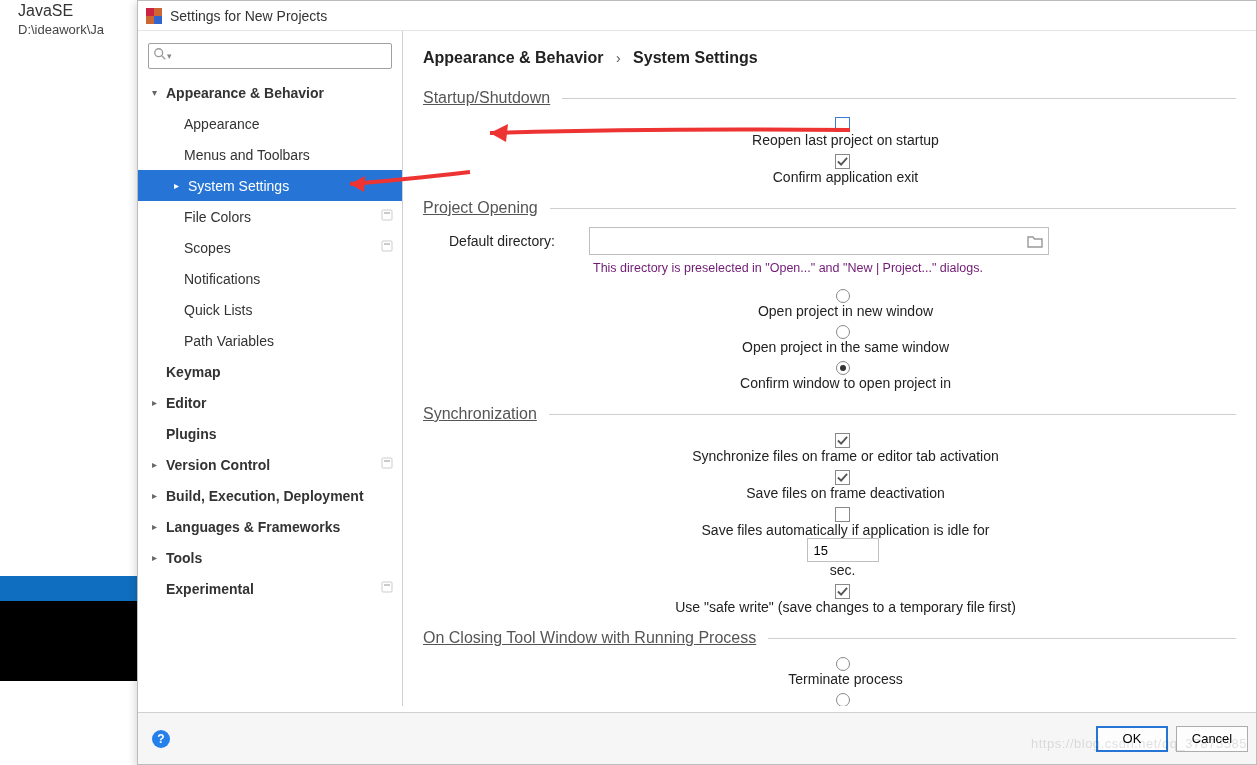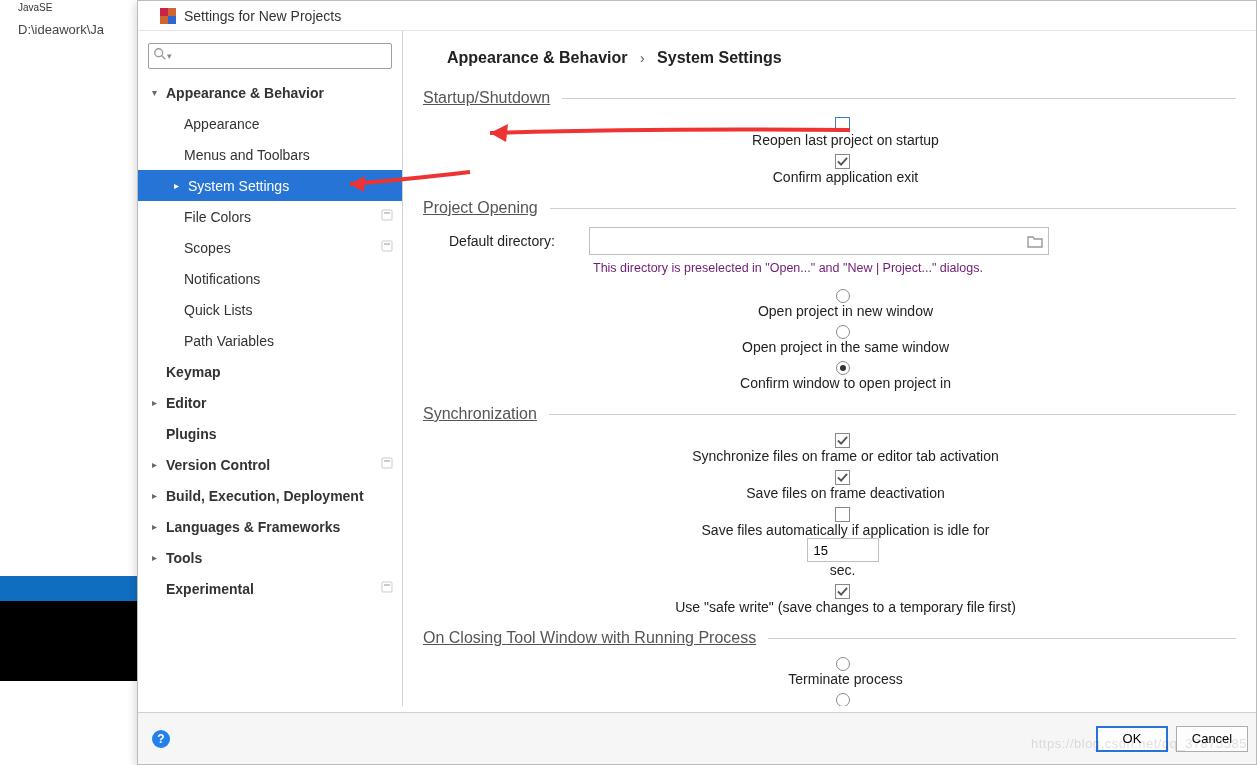--- a/index.html
+++ b/index.html
@@ -1,26 +1,26 @@
 <!DOCTYPE html>
 <html><head>
 <meta charset="utf-8">
 <style>
   * { box-sizing: border-box; margin: 0; padding: 0; font-family: "Segoe UI", Arial, sans-serif; }
   body { background: #ffffff; width: 1257px; height: 765px; position: relative; overflow: hidden; }
 
   
-  .bg-proj { position:absolute; left:18px; top:2px; font-size:10px; color:#333;}
+  .bg-proj { position:absolute; left:18px; top:2px; font-size:16px; color:#333;}
   .bg-path { position:absolute; left:18px; top:22px; font-size:13px; color:#444;}
   .bg-area { position:absolute; left:0; top:40px; width:140px; height:535px; background:#fff; border-right:1px solid #d0d0d0;}
   .bg-blue { position:absolute; left:0; top:576px; height:25px; width:137px; background:#0f6ebf;}
   .bg-black { position:absolute; left:0; top:601px; height:80px; width:137px; background:#000;}
 
   .settings-window { position:absolute; left:137px; top:0; width:1120px; height:765px; background:#fff; border:1px solid #bcbcbc; box-shadow: -2px 2px 8px rgba(0,0,0,0.15);}
-  .titlebar { display:flex; align-items:center; height:30px; padding:0 22px; border-bottom:1px solid #e5e5e5;}
+  .titlebar { display:flex; align-items:center; height:30px; padding:0 8px; border-bottom:1px solid #e5e5e5;}
   .titlebar .logo { width:16px; height:16px; margin-right:8px; }
   .titlebar .title { font-size:14px; color:#333;}
 
   .body { display:flex; height:675px;}
   .sidebar { width:265px; border-right:1px solid #d0d0d0; display:flex; flex-direction:column; padding-top:6px;}
   .searchwrap { padding:6px 10px 8px 10px;}
   .searchbox { position:relative; border:1px solid #a0a0a0; height:26px; background:#fff; border-radius:2px; display:flex; align-items:center; padding:0 4px;}
   .searchbox svg { width:14px; height:14px; color:#888;}
   .searchbox input { flex:1; border:none; outline:none; font-size:13px; padding:0 4px;}
   .dd-arrow { width:10px; font-size:9px; color:#888;}
@@ -31,21 +31,21 @@
   .tree-item .label { flex:1;}
   .tree-item .badge-icon { width:14px; height:14px; opacity:0.5;}
   .tree-item.bold .label { font-weight:700;}
   .tree-item.sel { background:#2675d6; color:#fff;}
   .tree-item.sel .arrow { color:#fff;}
   .tree-item.lvl1 { padding-left:32px;}
   .tree-item.lvl1h { padding-left:36px;}
   .tree-item.lvl0 { padding-left:14px;}
 
   .content { flex:1; padding:18px 20px 0 20px; overflow:auto;}
-  .breadcrumb { font-size:16px; color:#222; margin-bottom:22px;margin-left:24px;}
+  .breadcrumb { font-size:16px; color:#222; margin-bottom:22px;}
   .breadcrumb b { font-weight:700;}
   .breadcrumb .sep { margin:0 8px; font-size:14px; color:#555;}
   .section-head { display:flex; align-items:center; font-size:16px; color:#555; margin:14px 0 10px 0;text-decoration:underline;}
   .section-head .line { flex:1; height:1px; background:#cfcfcf; margin-left:12px;}
   .row { display:flex; align-items:center; font-size:14px; color:#222; margin:6px 0 6px 26px;flex-direction:column;}
   .row label { margin-left:6px; }
   .chk { width:15px; height:15px; border:1px solid #3a7bd5; background:#fff; display:inline-flex; align-items:center; justify-content:center;}
   .chk.grey { border-color:#888;}
   .chk svg { width:11px; height:11px; display:none; color:#3a7bd5;}
   .chk.grey svg { color:#555;}

